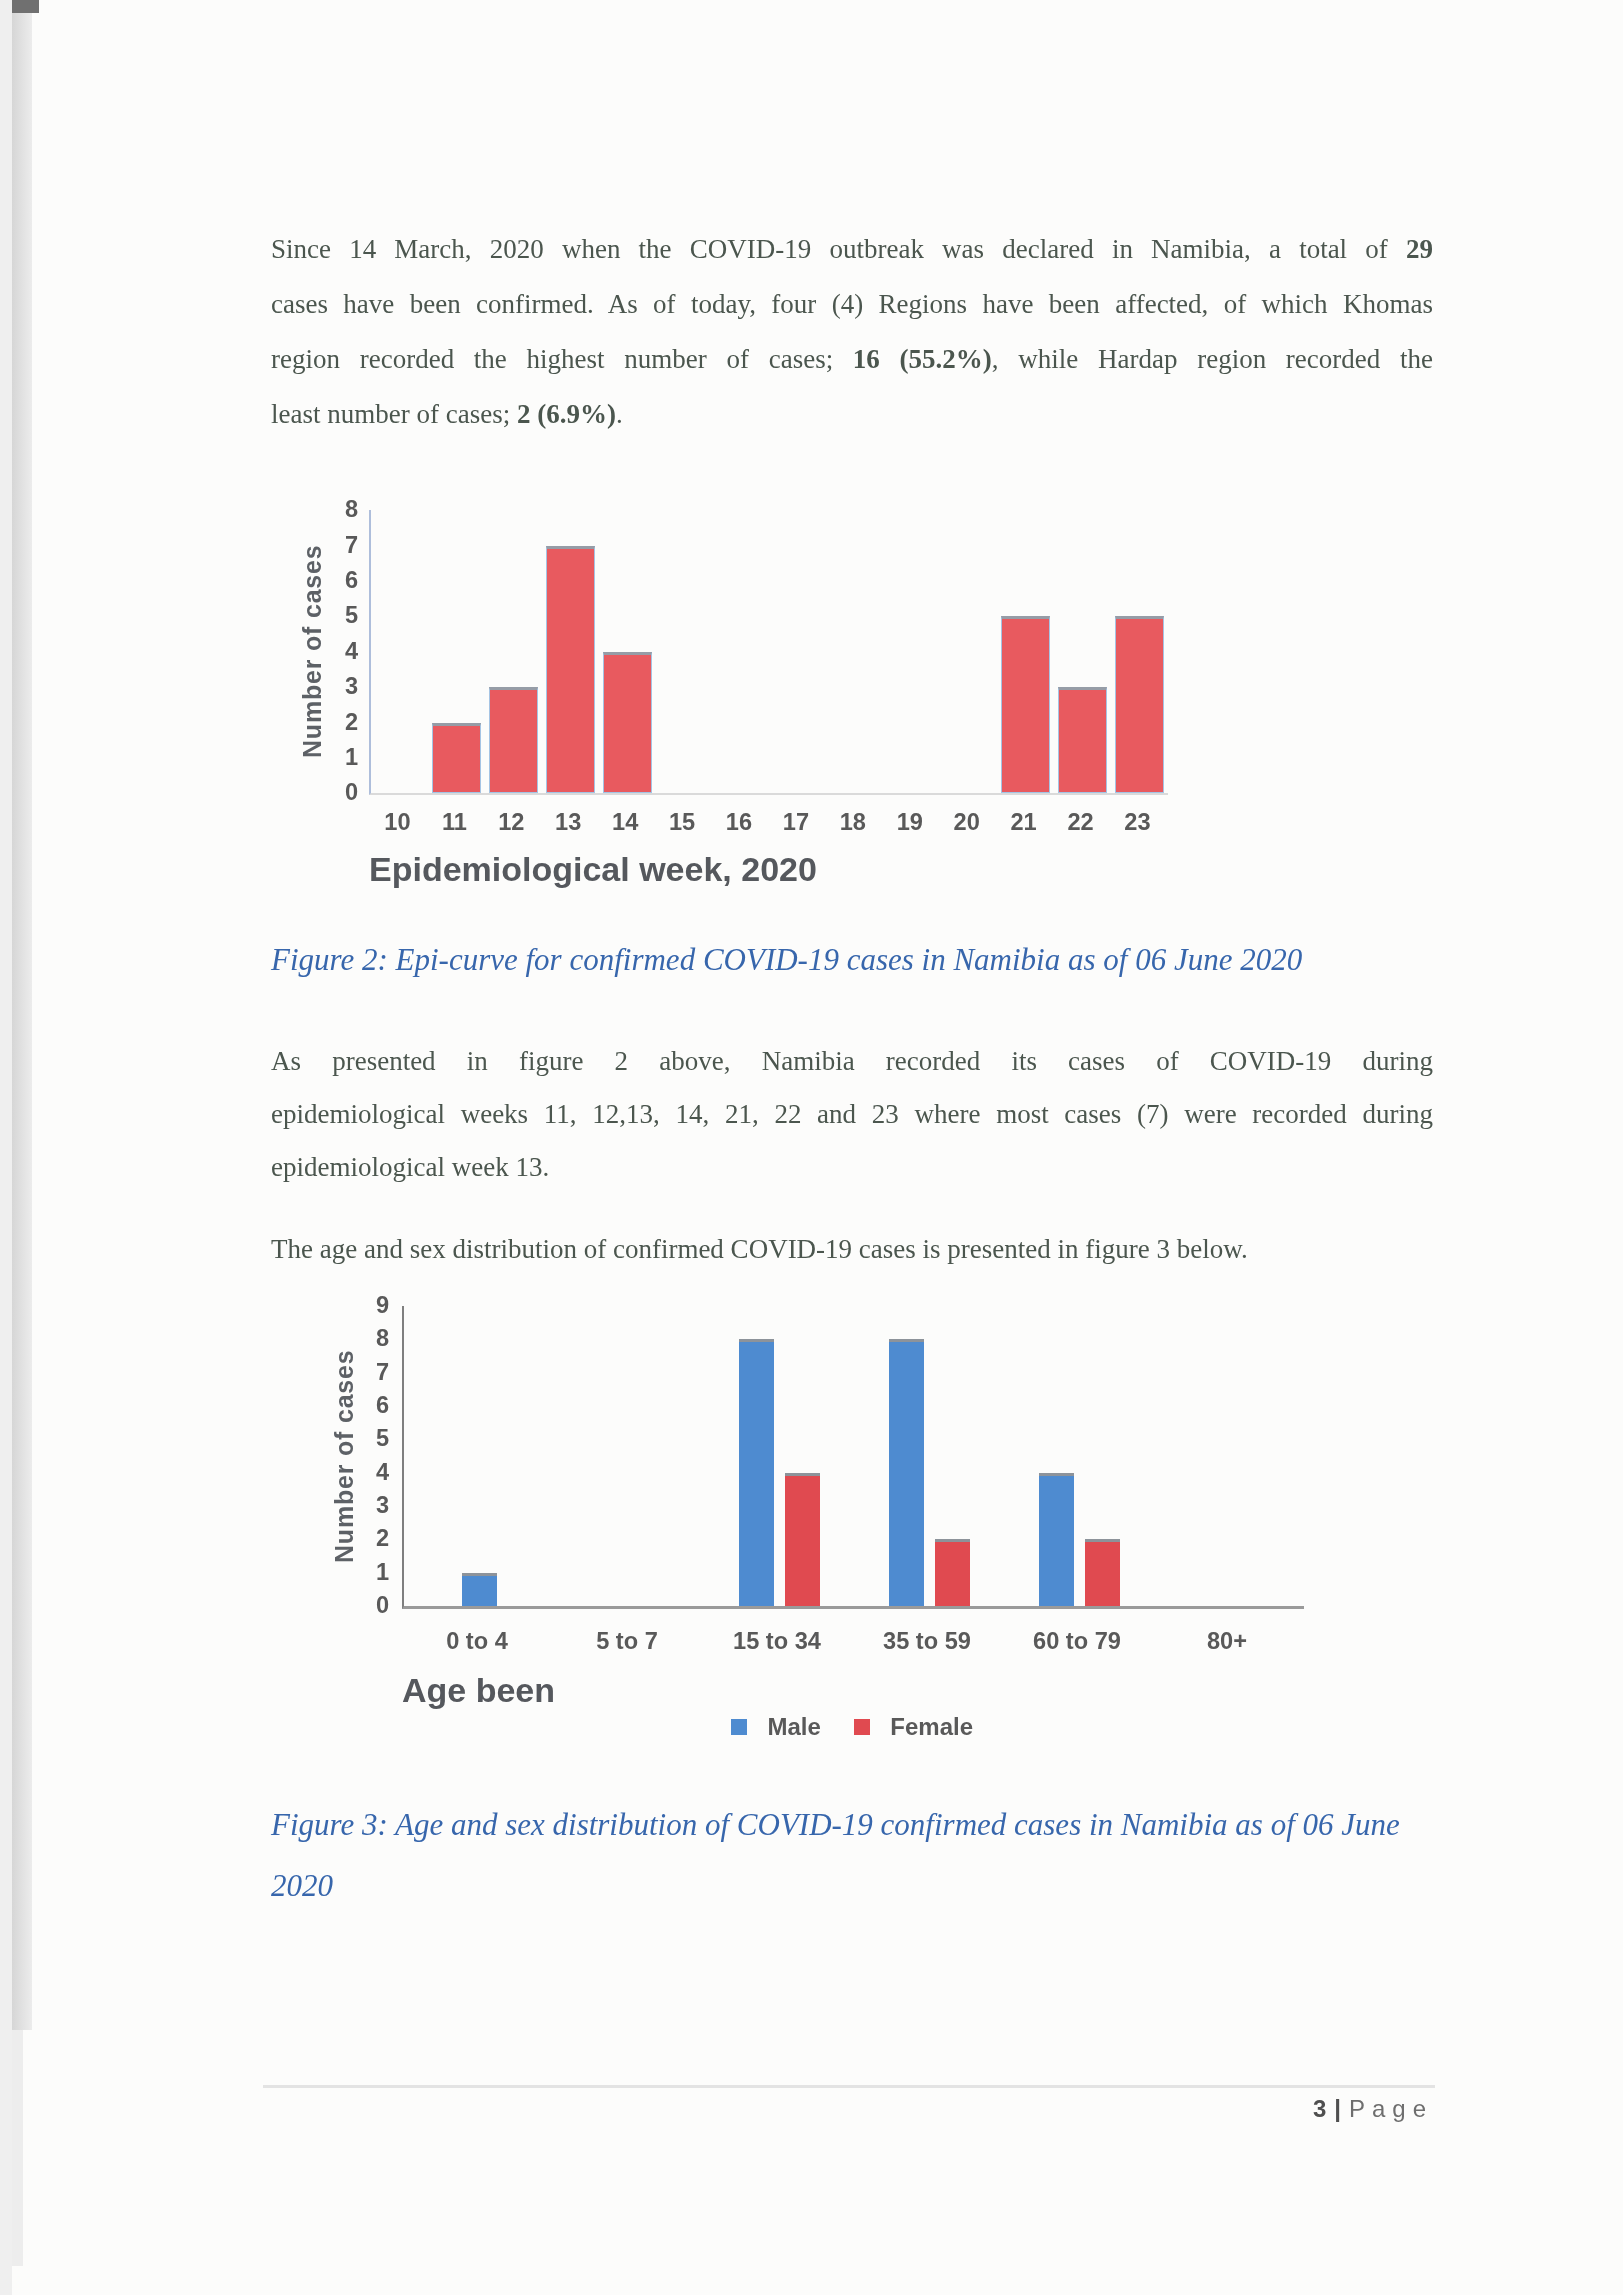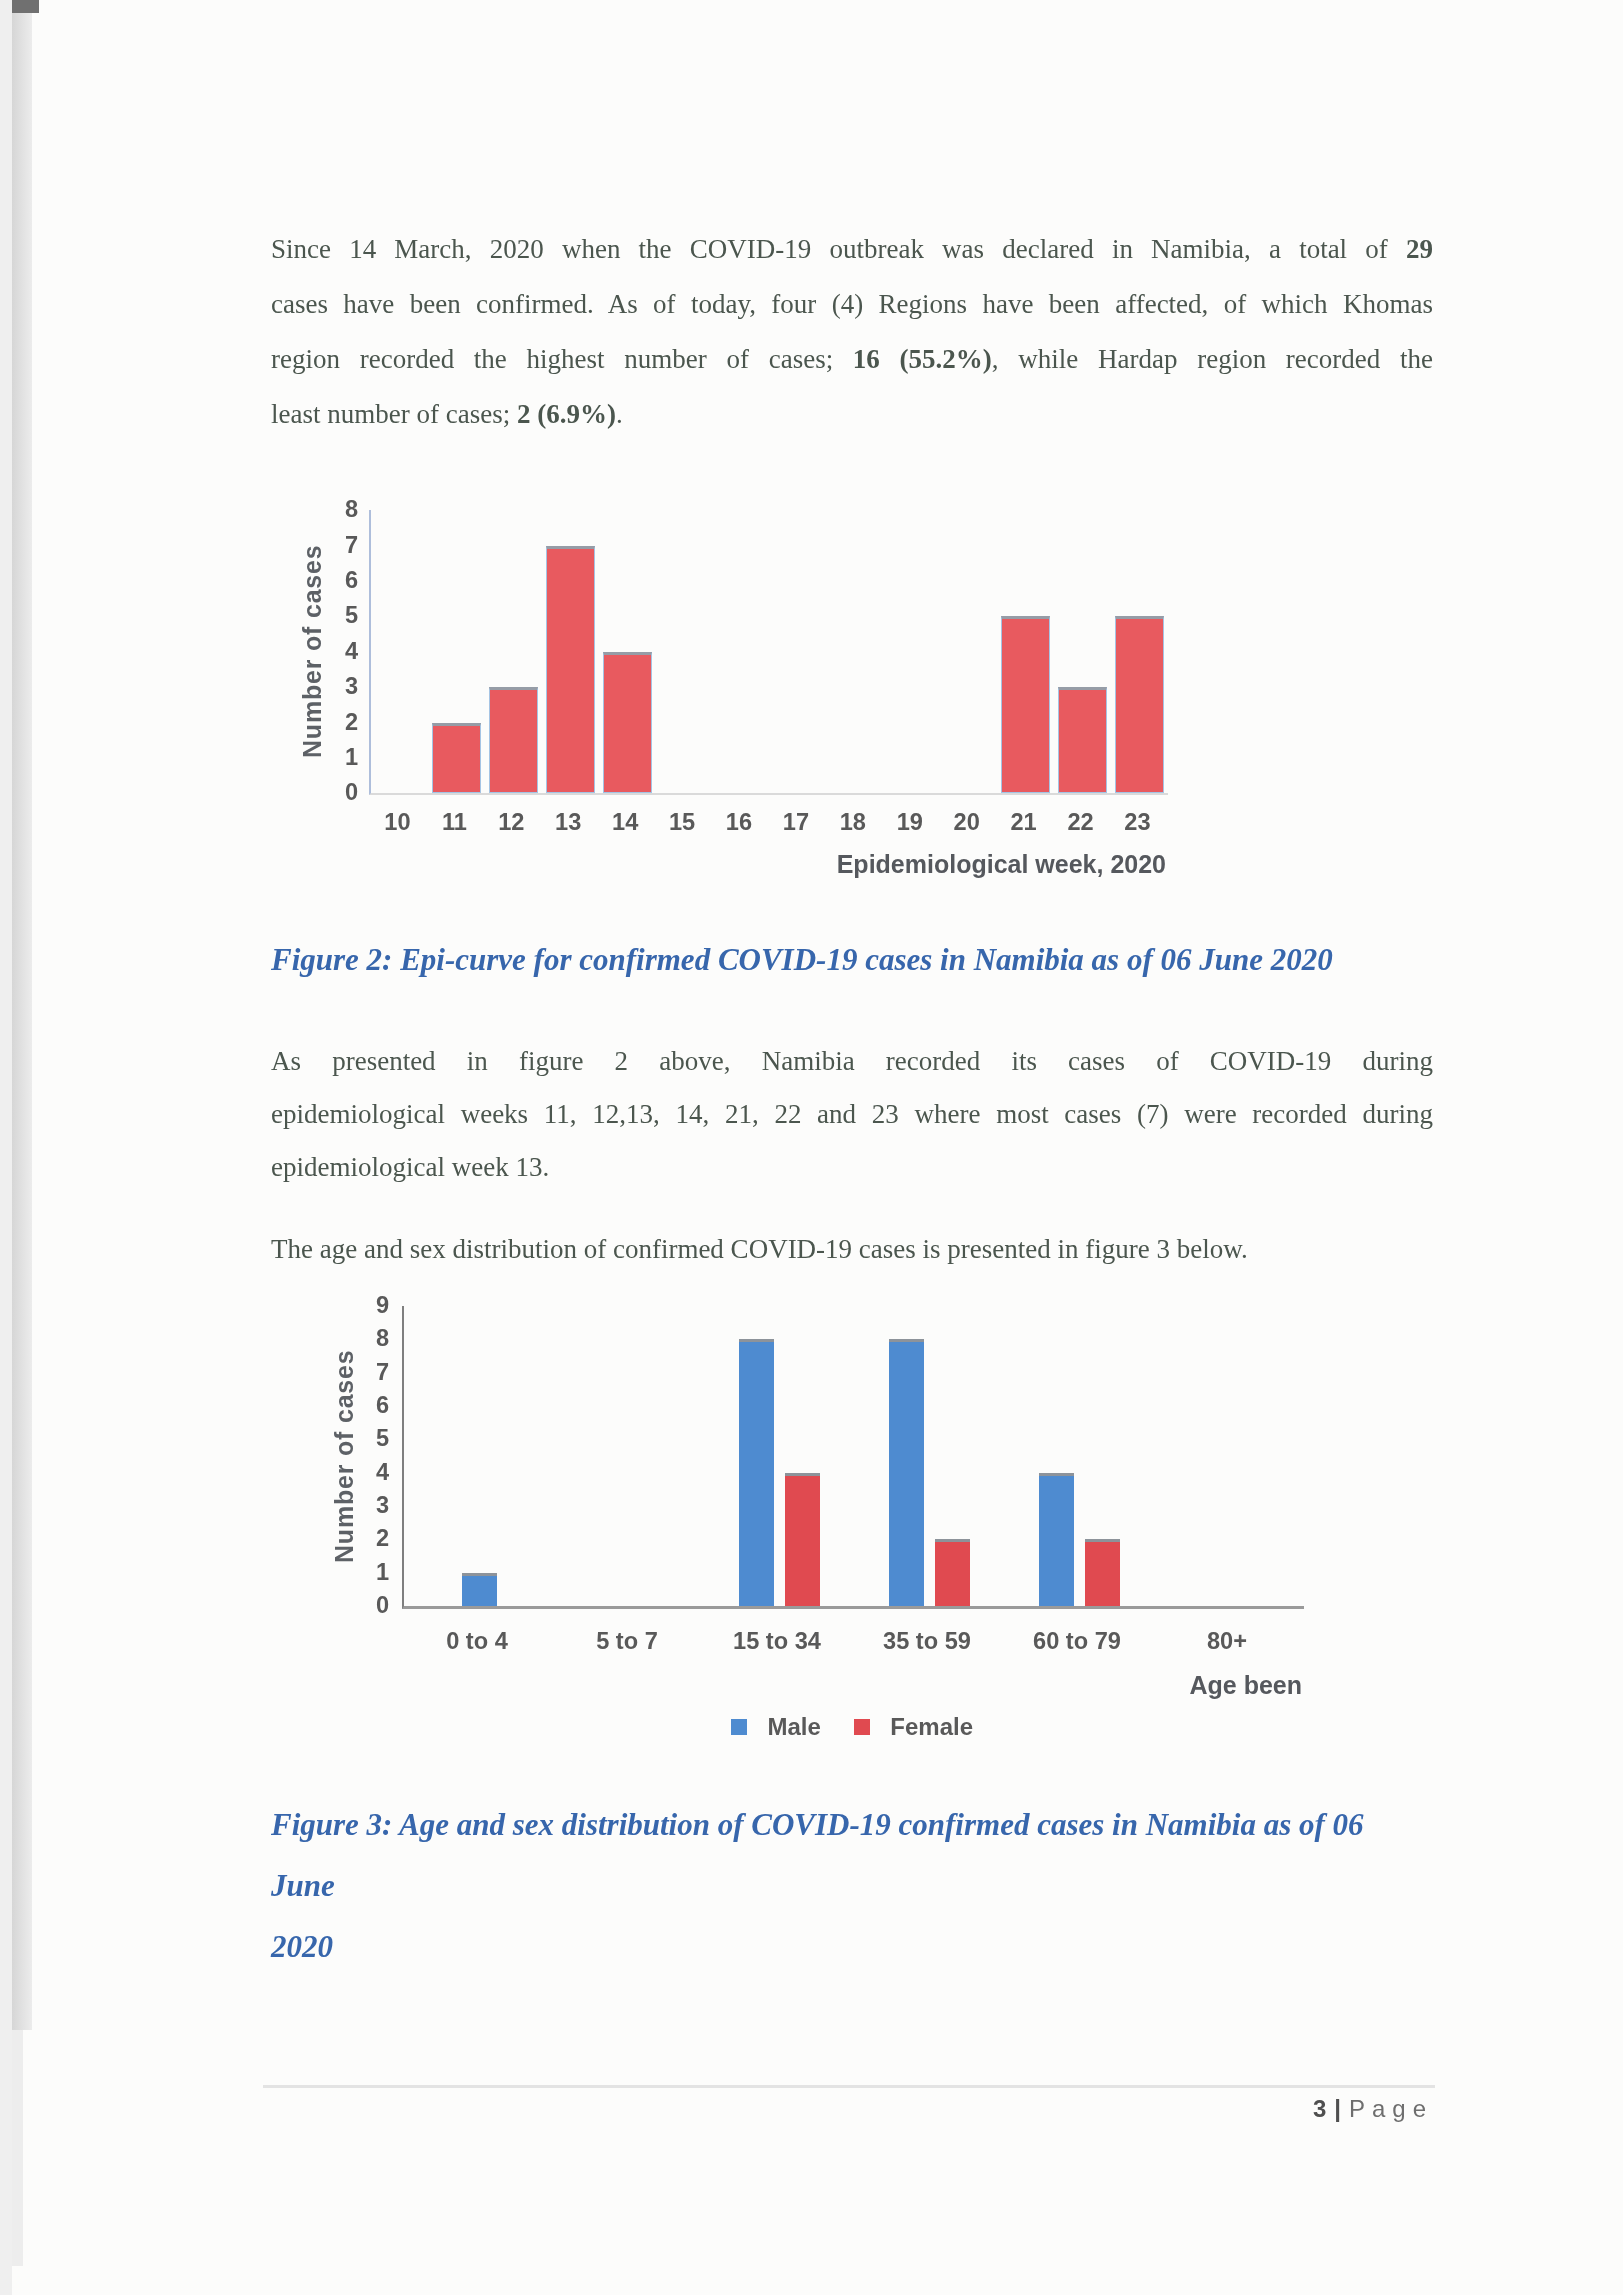--- a/index.html
+++ b/index.html
@@ -22,41 +22,41 @@
     position:absolute;left:259px;width:1162px;
     color:#4b564e;font-size:27px;line-height:55px;
   }
   .para b{font-weight:700;}
   .jline{text-align:justify;text-align-last:justify;}
 
   
   .caption{
     position:absolute;left:259px;width:1162px;
     color:#3766ac;font-size:31px;line-height:61px;
-    font-style:italic;font-weight:700;
+    font-style:italic;font-weight:400;
   }
 
   
   .chart{position:absolute;font-family:"Liberation Sans", sans-serif;color:#595959;}
   .ylabel{
     position:absolute;writing-mode:vertical-rl;transform:rotate(180deg);
     display:flex;align-items:center;justify-content:center;
     font-weight:700;font-size:25px;color:#5d6166;letter-spacing:0.8px;
   }
   .yticks{position:absolute;}
   .ytick{
     position:absolute;right:0;transform:translateY(-50%);
     font-weight:700;font-size:23.6px;color:#595959;line-height:23.6px;
   }
   .plot{position:absolute;display:flex;align-items:flex-end;}
   .slot{flex:1;height:100%;display:flex;align-items:flex-end;justify-content:center;}
   .bar{box-sizing:border-box;}
   .xlabels{position:absolute;display:flex;}
   .xlab{flex:1;text-align:center;font-weight:700;font-size:23.6px;color:#595959;}
-  .xtitle{position:absolute;text-align:right;font-weight:700;font-size:25px;color:#55585d;}
+  .xtitle{position:absolute;text-align:left;font-weight:700;font-size:34px;color:#55585d;}
 
   
   #chart-fig2 .plot{border-left:2.4px solid #aebedb;border-bottom:2.4px solid #dadada;}
   #chart-fig2 .bar{width:86%;border:1.6px solid #a5c4e4;border-top:3.9px solid #969ca6;}
 
   
   #chart-fig3 .plot{border-left:2.4px solid #7f7f7f;border-bottom:3.1px solid #9a9a9a;}
   #chart-fig3 .bar{width:35px;margin:0 5.5px;border-top:3.9px solid #8d939a;}
 
   

